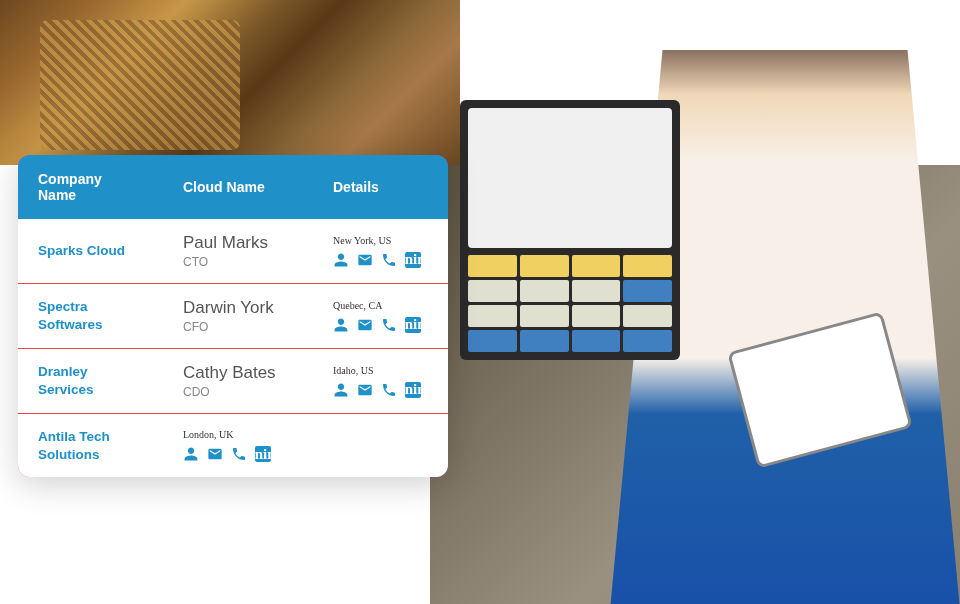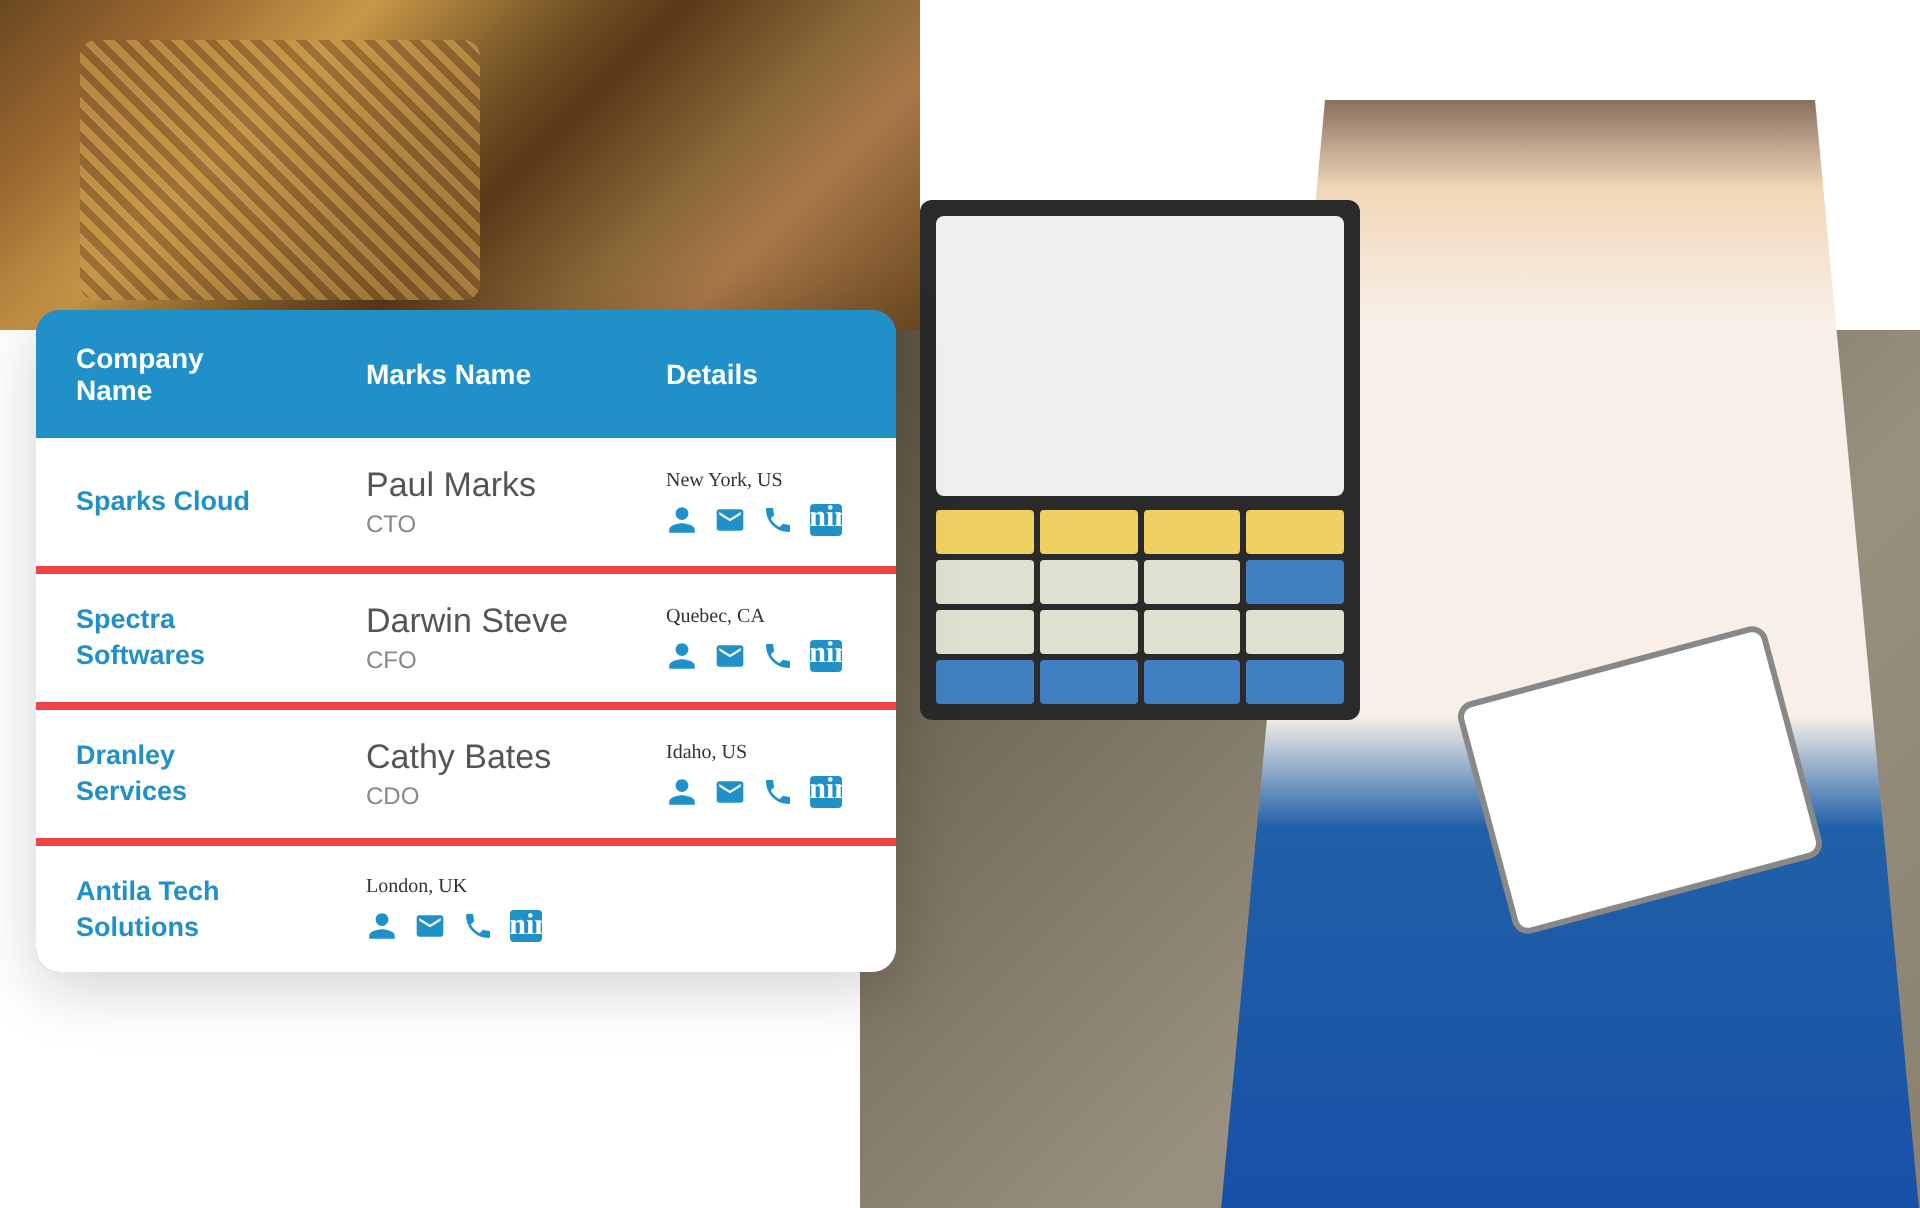--- a/index.html
+++ b/index.html
@@ -38,21 +38,21 @@
       font-size: 14px;
     }
 
     .col-company { width: 145px; }
     .col-person { width: 150px; }
     .col-details { flex: 1; }
 
     .card-row {
       display: flex;
       align-items: center;
-      border-bottom: 4px solid #ef4444;
+      border-bottom: 1px solid #ef4444;
       padding: 14px 0;
       background: white;
     }
 
     .card-row:last-child {
       border-bottom: none;
     }
 
     .cell {
       padding: 0 20px;
@@ -292,21 +292,21 @@
 
   <div class="bg-person"></div>
 
   <div class="bg-tablet"></div>
 </div>
 
 <div class="card">
 
   <div class="card-header">
     <div class="card-header-cell col-company">Company Name</div>
-    <div class="card-header-cell col-person">Marks Name</div>
+    <div class="card-header-cell col-person">Cloud Name</div>
     <div class="card-header-cell col-details">Details</div>
   </div>
 
   <div class="card-row">
     <div class="cell cell-company">
       <div class="company-name">Sparks Cloud</div>
     </div>
     <div class="cell cell-person">
       <div class="person-name">Paul Marks</div>
       <div class="person-title">CTO</div>
@@ -332,21 +332,21 @@
         <span class="contact-icon icon-linkedin">in</span>
       </div>
     </div>
   </div>
 
   <div class="card-row">
     <div class="cell cell-company">
       <div class="company-name">Spectra Softwares</div>
     </div>
     <div class="cell cell-person">
-      <div class="person-name">Darwin Steve</div>
+      <div class="person-name">Darwin York</div>
       <div class="person-title">CFO</div>
     </div>
     <div class="cell cell-details">
       <div class="location">Quebec, CA</div>
       <div class="icons-row">
         <span class="contact-icon">
           <svg class="svg-icon" viewBox="0 0 24 24">
               <path d="M12 12c2.7 0 4.8-2.1 4.8-4.8S14.7 2.4 12 2.4 7.2 4.5 7.2 7.2 9.3 12 12 12zm0 2.4c-3.2 0-9.6 1.6-9.6 4.8v2.4h19.2v-2.4c0-3.2-6.4-4.8-9.6-4.8z"></path>
             </svg>
         </span>

